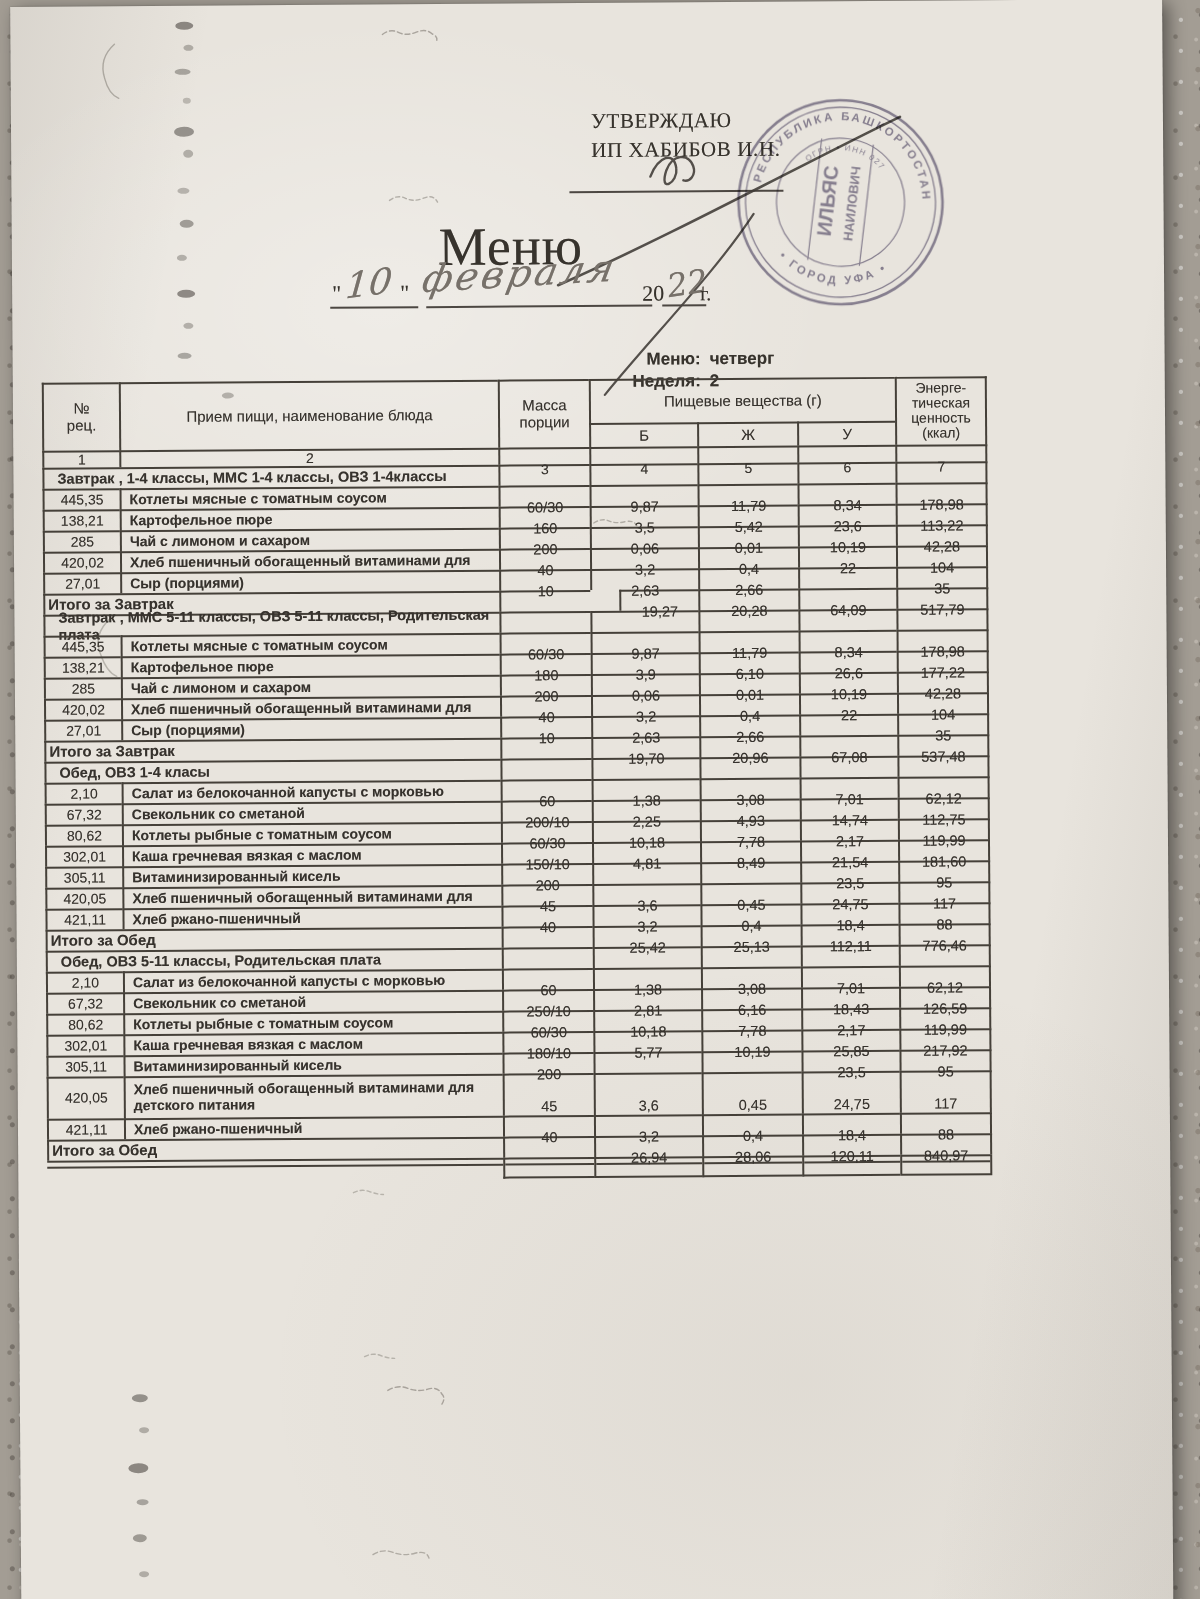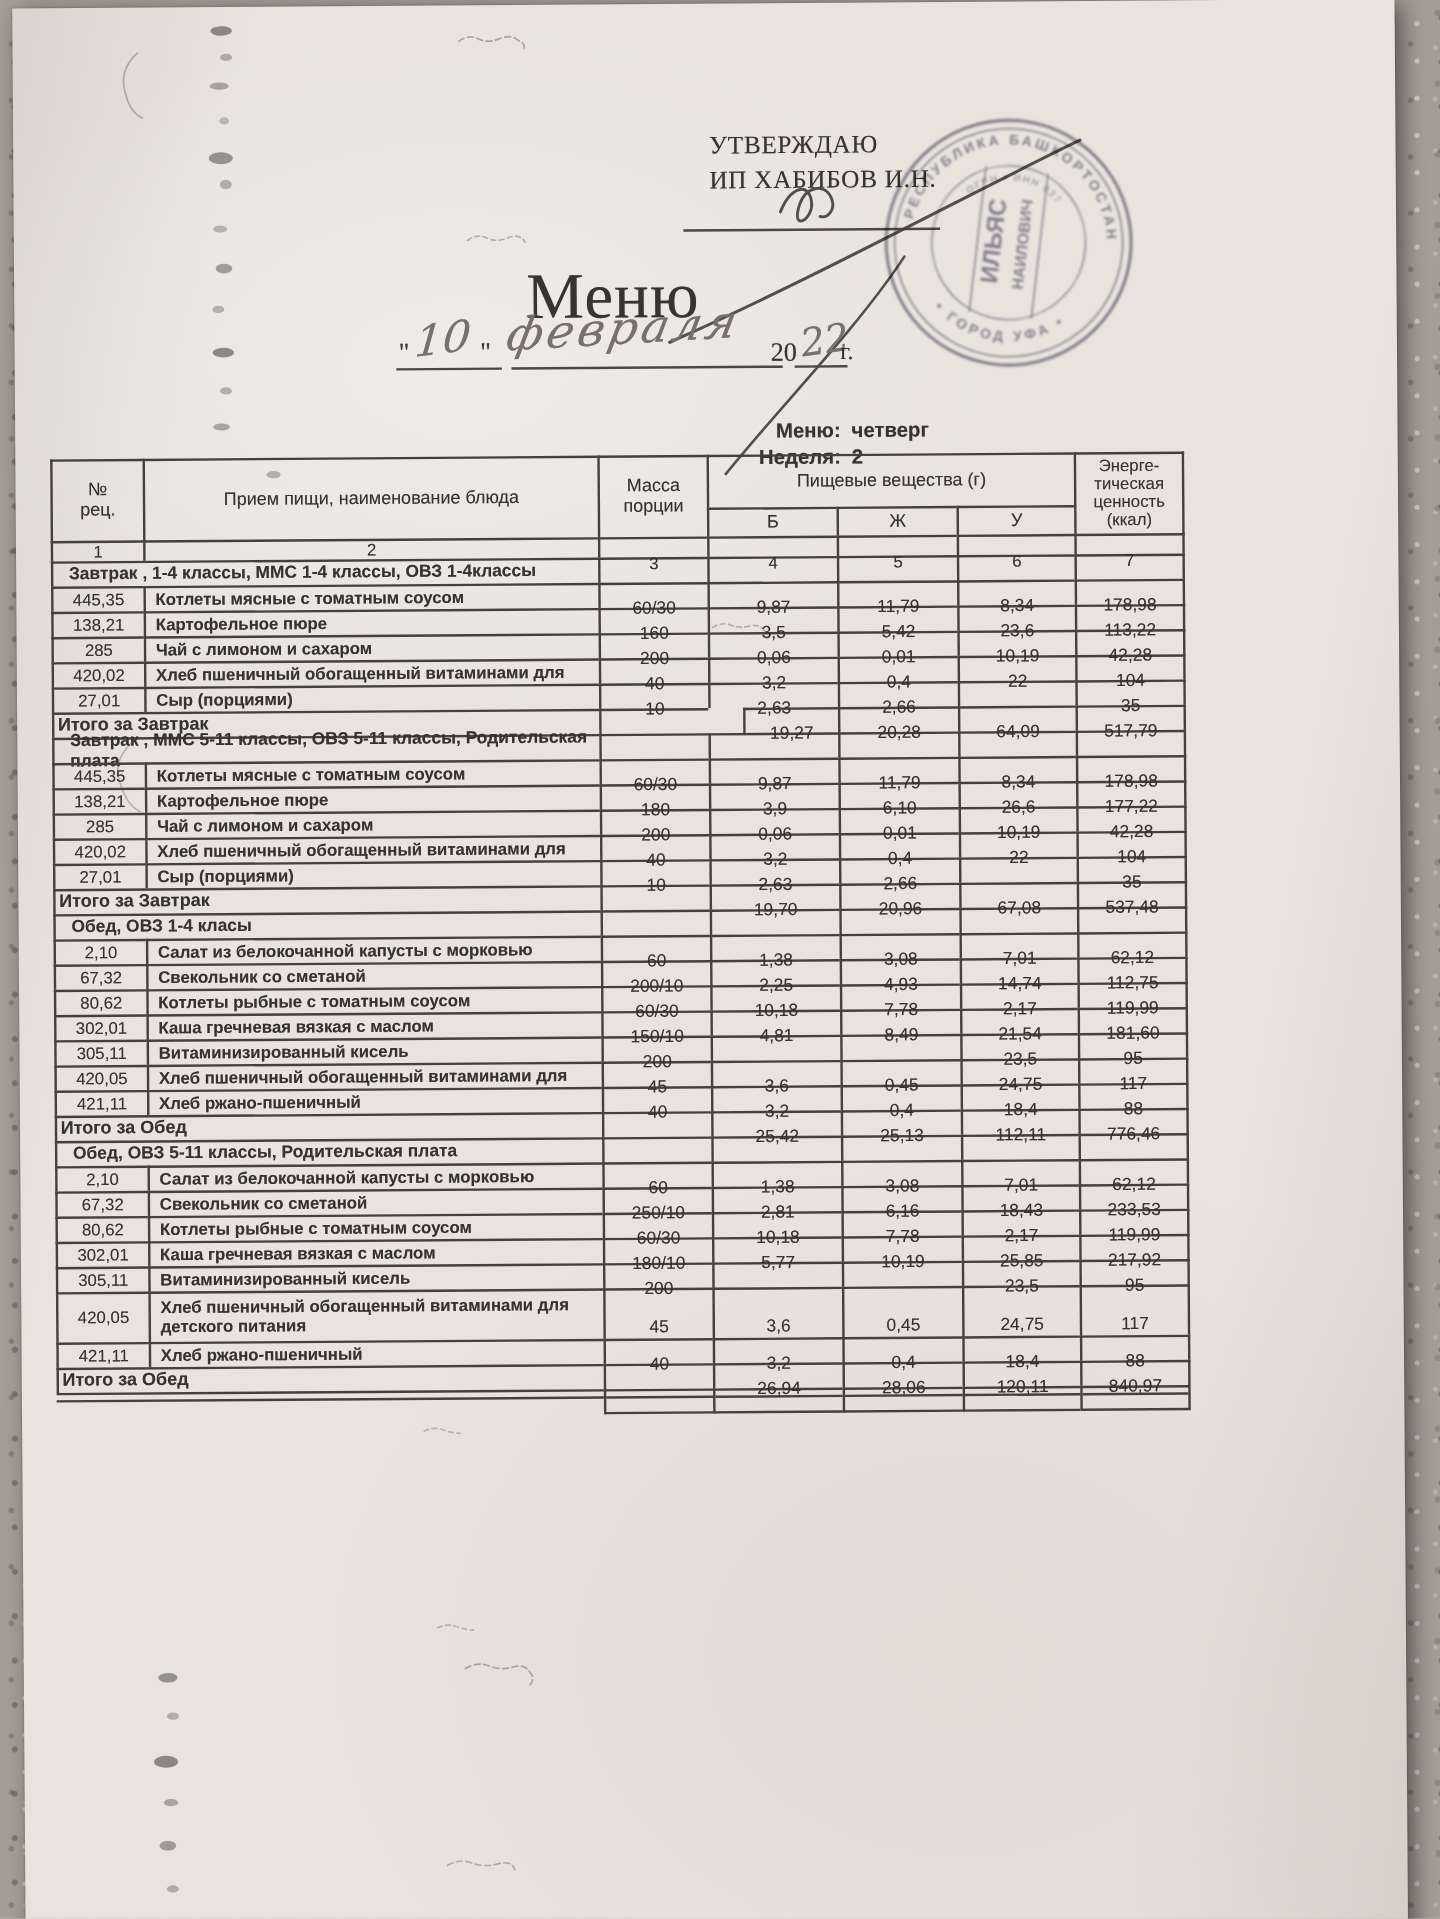--- a/index.html
+++ b/index.html
@@ -559,21 +559,21 @@
       <div class="c valc" style="grid-area: 29 / 4;">
         <span class="vs">2,81</span>
       </div>
       <div class="c valc" style="grid-area: 29 / 5;">
         <span class="vs">6,16</span>
       </div>
       <div class="c valc" style="grid-area: 29 / 6;">
         <span class="vs">18,43</span>
       </div>
       <div class="c valc br" style="grid-area: 29 / 7;">
-        <span class="vs">233,53</span>
+        <span class="vs">126,59</span>
       </div>
       <div class="c code" style="grid-area: 30 / 1;">80,62</div>
       <div class="c dish" style="grid-area: 30 / 2;">Котлеты рыбные с томатным соусом</div>
       <div class="c valc" style="grid-area: 30 / 3;">
         <span class="vs">60/30</span>
       </div>
       <div class="c valc" style="grid-area: 30 / 4;">
         <span class="vs">10,18</span>
       </div>
       <div class="c valc" style="grid-area: 30 / 5;">

